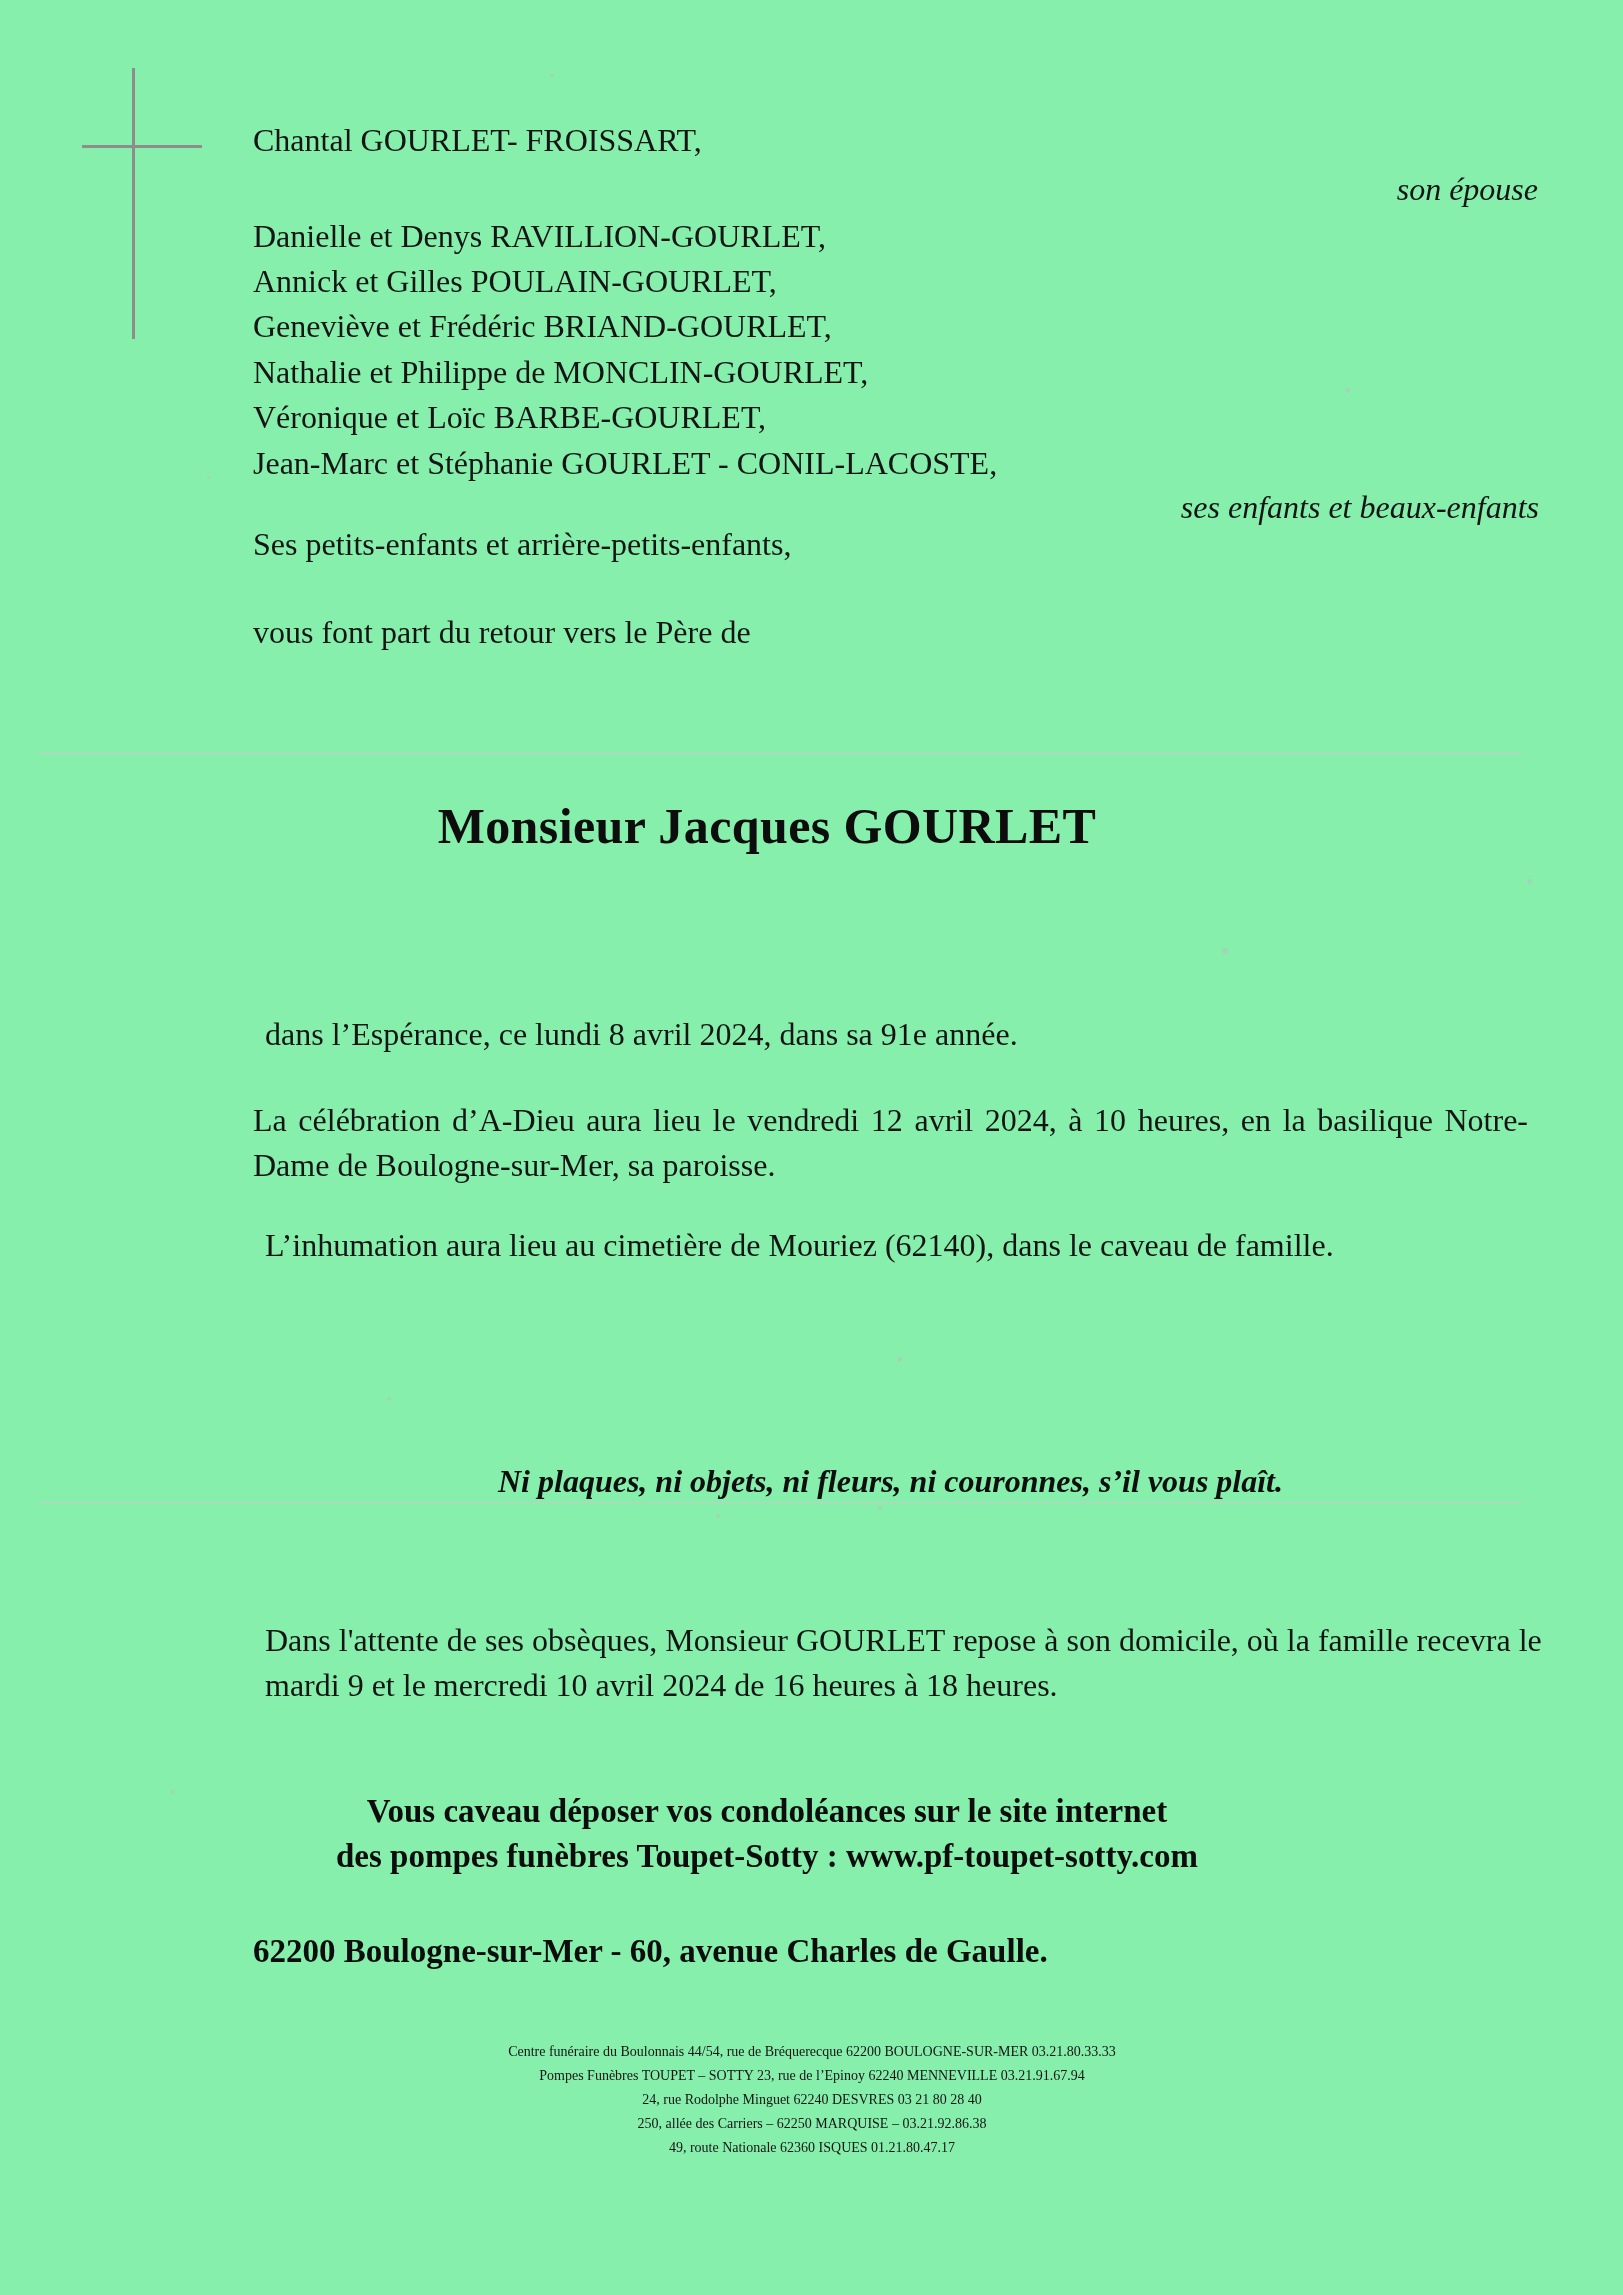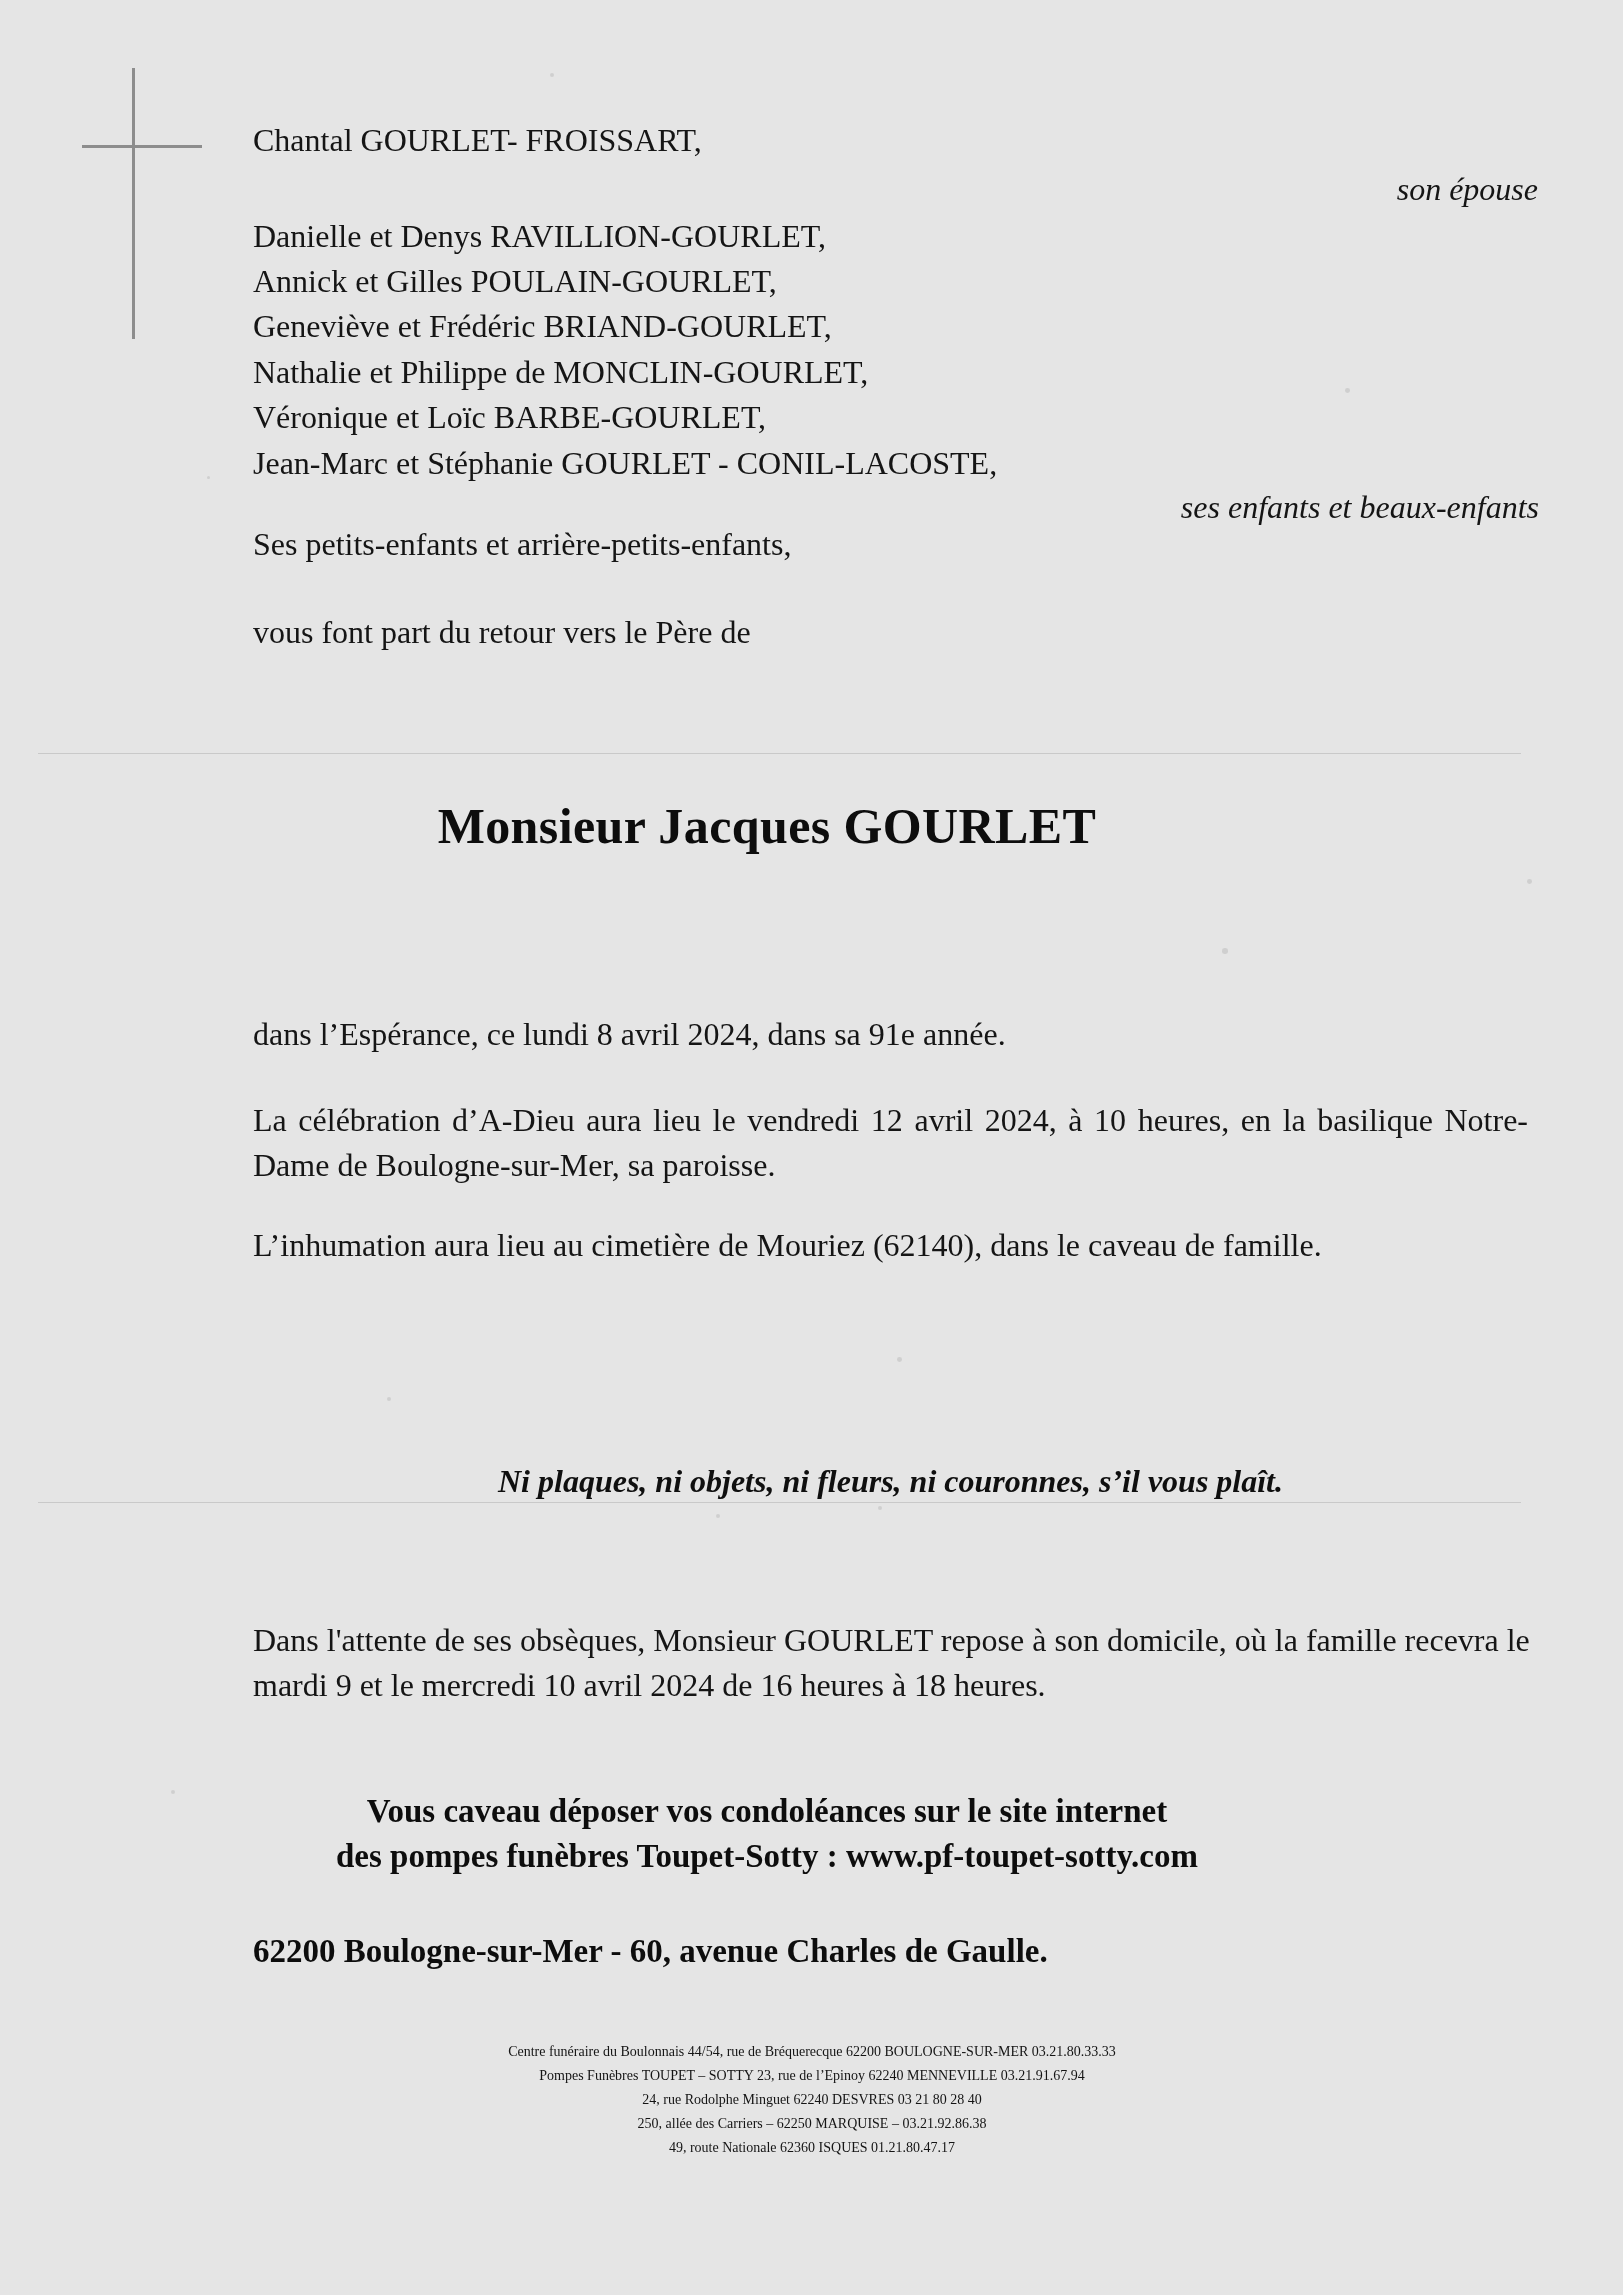--- a/index.html
+++ b/index.html
@@ -11,21 +11,21 @@
     width: 1624px;
     height: 2295px;
     font-family: "Liberation Serif", serif;
     color: #111111;
     position: relative;
     overflow: hidden;
   }
   .page {
     position: absolute;
     inset: 0;
-    background: #e5e5e5;
+    background: #86efac;
   }
   
   .speckle {
     position: absolute;
     background: #bdbdbd;
     border-radius: 50%;
     opacity: 0.55;
   }
 
   
@@ -78,21 +78,21 @@
     letter-spacing: 0.4px;
     color: #0d0d0d;
   }
 
   .para {
     font-size: 32px;
     line-height: 45px;
     text-align: justify;
     color: #151515;
   }
-  .para.nojustify { text-align: left; }
+  .para.nojustify { text-align: left; margin-left: 12px; }
 
   .bold-italic-center {
     font-weight: bold;
     font-style: italic;
     font-size: 32px;
     text-align: center;
     color: #0f0f0f;
     margin-top: 44px;
   }
 

